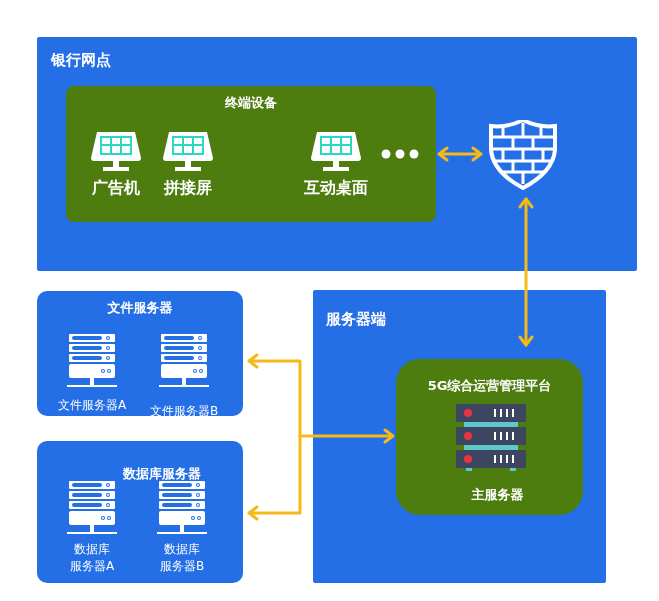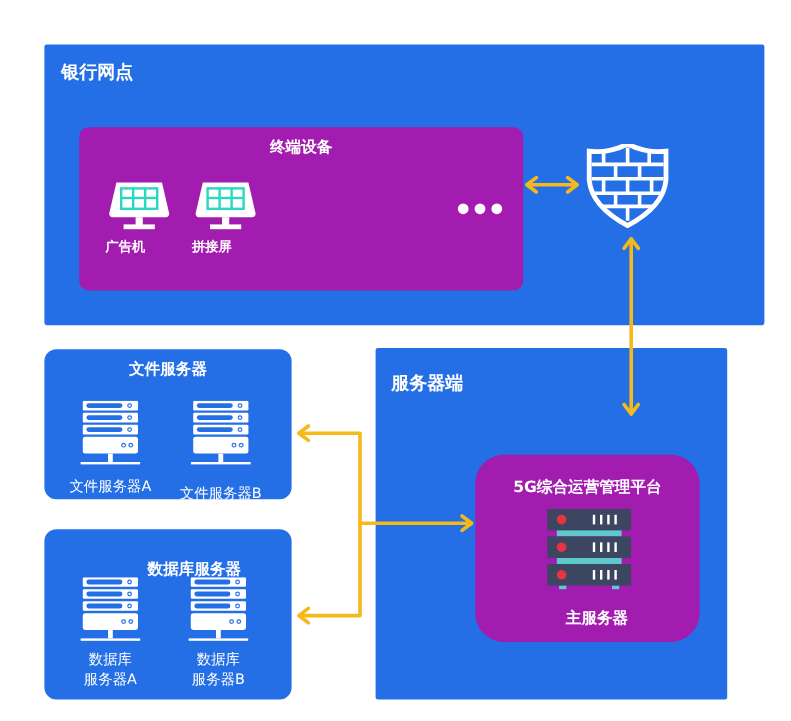--- a/index.html
+++ b/index.html
@@ -1,24 +1,24 @@
 <!DOCTYPE html>
 <html><head>
 <meta charset="utf-8">
 <style>
   html, body { margin:0; padding:0; background:#ffffff; }
   body { width:659px; height:601px; position:relative; overflow:hidden;
          font-family:"DejaVu Sans","Liberation Sans",sans-serif; }
   .abs { position:absolute; }
   .panel { position:absolute; background:#256fe6; border-radius:2px; }
-  .teal { position:absolute; background:#a21caf;margin-top:20px; }
+  .teal { position:absolute; background:#4d7c0f; }
   .white-text { color:#ffffff; }
   .title-lg { font-size:15px; font-weight:bold; }
   .title-md { font-size:13px; font-weight:bold; }
-  .lbl { font-size:11px; font-weight:bold; text-align:left; }
+  .lbl { font-size:16px; font-weight:bold; text-align:center; }
   .lbl-thin { font-size:12px; text-align:center; line-height:17px; }
   svg { display:block; }
   .center { text-align:center; }
 </style>
 </head>
 <body>
 
 <div class="panel" style="left:37px;top:37px;width:600px;height:234px;">
   <div class="abs white-text title-lg" style="left:14px;top:14px;">银行网点</div>
 
@@ -51,20 +51,35 @@
         <rect x="13" y="16" width="8" height="7" fill="#fff"></rect>
           <rect x="23" y="16" width="8" height="7" fill="#fff"></rect>
           <rect x="33" y="16" width="8" height="7" fill="#fff"></rect>
         <rect x="24" y="31" width="6" height="7" fill="#fff"></rect>
         <rect x="14" y="37" width="26" height="4" fill="#fff"></rect>
       </svg>
       <div class="white-text lbl" style="margin-top:6px;">拼接屏</div>
     </div>
 
 
+    <div class="abs" style="left:234px;top:44px;width:72px;">
+      <svg width="54" height="42" viewBox="0 0 54 42" style="margin:0 auto;">
+        <path d="M8 2 H46 L52 28 Q52 31 49 31 H5 Q2 31 2 28 Z" fill="#fff"></path>
+        <rect x="11" y="6" width="32" height="19" fill="#2ad8c0"></rect>
+        <rect x="13" y="8" width="8" height="6" fill="#fff"></rect>
+          <rect x="23" y="8" width="8" height="6" fill="#fff"></rect>
+          <rect x="33" y="8" width="8" height="6" fill="#fff"></rect>
+        <rect x="13" y="16" width="8" height="7" fill="#fff"></rect>
+          <rect x="23" y="16" width="8" height="7" fill="#fff"></rect>
+          <rect x="33" y="16" width="8" height="7" fill="#fff"></rect>
+        <rect x="24" y="31" width="6" height="7" fill="#fff"></rect>
+        <rect x="14" y="37" width="26" height="4" fill="#fff"></rect>
+      </svg>
+      <div class="white-text lbl" style="margin-top:6px;">互动桌面</div>
+    </div>
 
     <svg class="abs" width="40" height="12" viewBox="0 0 40 12" style="left:315px;top:62px;">
       <circle cx="5" cy="6" r="4.5" fill="#fff"></circle>
         <circle cx="19" cy="6" r="4.5" fill="#fff"></circle>
         <circle cx="33" cy="6" r="4.5" fill="#fff"></circle>
     </svg>
   </div>
 
   <svg class="abs" width="72" height="70" viewBox="0 0 72 70" style="left:450px;top:83px;">
     <path d="M4 6 Q20 8 36 0 Q52 8 68 6 L68 30 Q66 52 36 68 Q6 52 4 30 Z" fill="none" stroke="#fff" stroke-width="4"></path>

